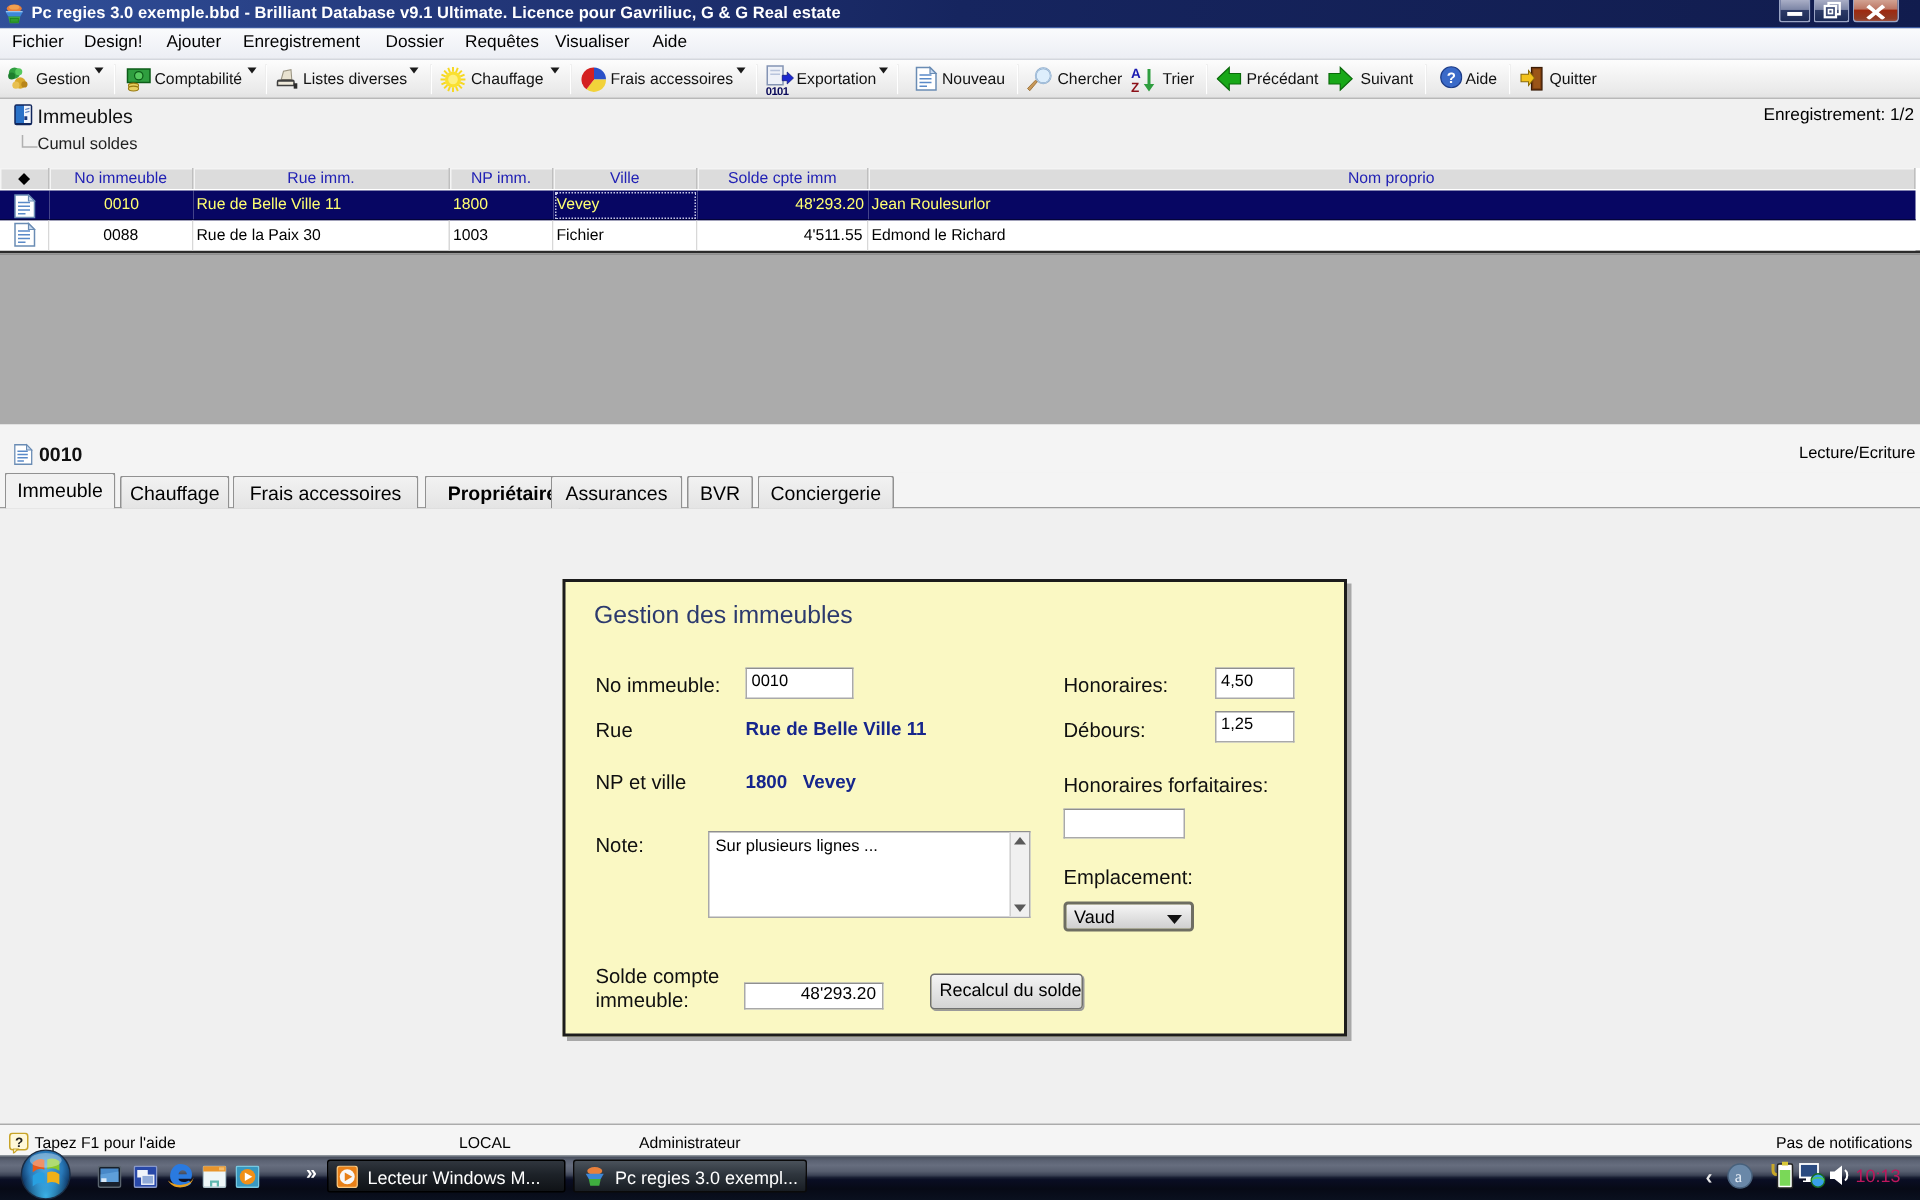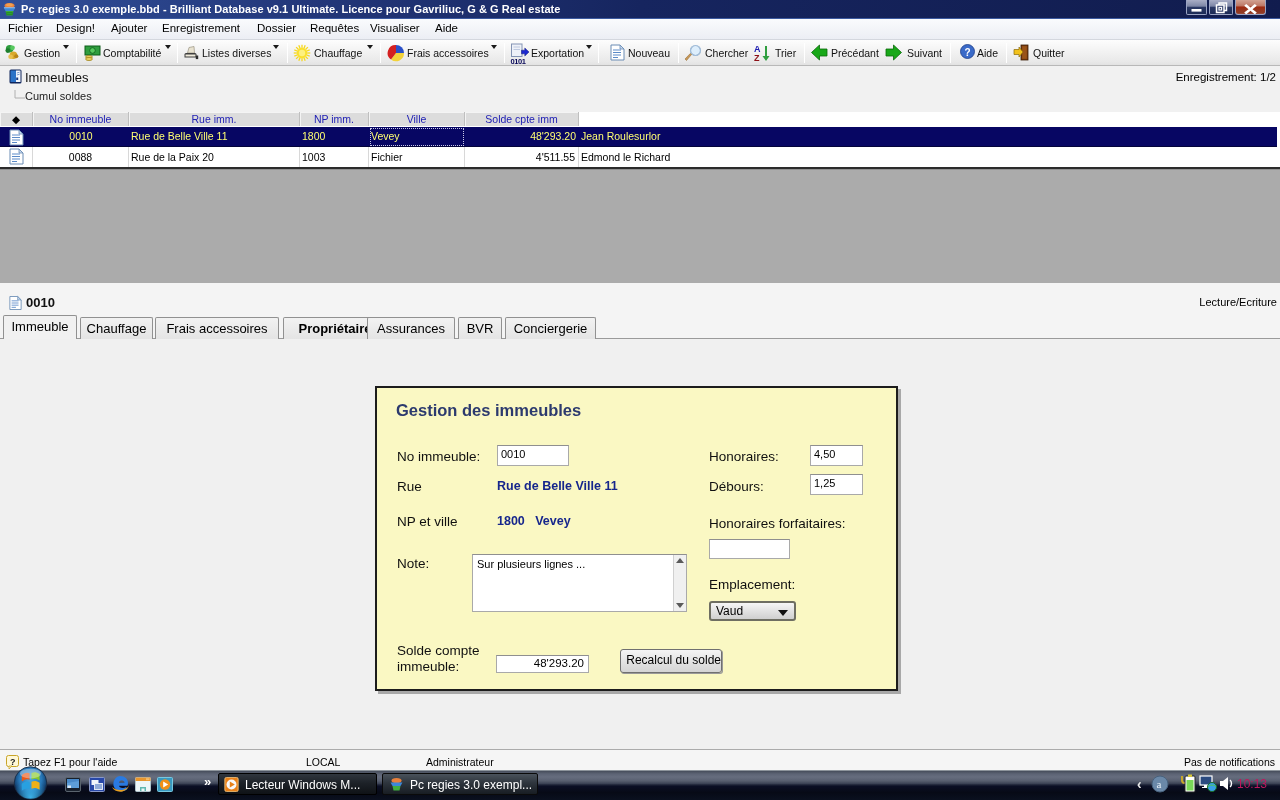--- a/index.html
+++ b/index.html
@@ -277,20 +277,21 @@
   <div id="enreg">Enregistrement: 1/2</div>
 </div>
 
 <div class="abs" id="grid">
   <div class="ghead" style="left:0;width:33px"><span style="color:#000">◆</span></div>
   <div class="ghead" style="left:33px;width:96px">No immeuble</div>
   <div class="ghead" style="left:129px;width:171px">Rue imm.</div>
   <div class="ghead" style="left:300px;width:69px">NP imm.</div>
   <div class="ghead" style="left:369px;width:96px">Ville</div>
   <div class="ghead" style="left:465px;width:114px">Solde cpte imm</div>
+  <div class="ghead" style="left:579px;width:698px">Nom proprio</div>
 
   <div class="grow1" style="left:0;width:33px;text-align:center">
     <svg style="margin-top:2px" width="15" height="17" viewBox="0 0 15 17">
       <path d="M1 1 L10 1 L14 5 L14 16 L1 16 Z" fill="#fff" stroke="#6a8cb4" stroke-width="1"></path>
       <path d="M10 1 L10 5 L14 5 Z" fill="#c8daf0" stroke="#6a8cb4" stroke-width="0.8"></path>
       <line x1="3" y1="6" x2="11" y2="6" stroke="#5a8ac8" stroke-width="1"></line>
       <line x1="3" y1="8.5" x2="11" y2="8.5" stroke="#5a8ac8" stroke-width="1"></line>
       <line x1="3" y1="11" x2="11" y2="11" stroke="#5a8ac8" stroke-width="1"></line>
       <line x1="3" y1="13.5" x2="8" y2="13.5" stroke="#5a8ac8" stroke-width="1"></line>
     </svg>
@@ -306,21 +307,21 @@
     <svg style="margin-top:1px" width="15" height="17" viewBox="0 0 15 17">
       <path d="M1 1 L10 1 L14 5 L14 16 L1 16 Z" fill="#fff" stroke="#6a8cb4" stroke-width="1"></path>
       <path d="M10 1 L10 5 L14 5 Z" fill="#c8daf0" stroke="#6a8cb4" stroke-width="0.8"></path>
       <line x1="3" y1="6" x2="11" y2="6" stroke="#5a8ac8" stroke-width="1"></line>
       <line x1="3" y1="8.5" x2="11" y2="8.5" stroke="#5a8ac8" stroke-width="1"></line>
       <line x1="3" y1="11" x2="11" y2="11" stroke="#5a8ac8" stroke-width="1"></line>
       <line x1="3" y1="13.5" x2="8" y2="13.5" stroke="#5a8ac8" stroke-width="1"></line>
     </svg>
   </div>
   <div class="grow2" style="left:33px;width:96px;text-align:center">0088</div>
-  <div class="grow2" style="left:129px;width:171px;padding-left:2px">Rue de la Paix 20</div>
+  <div class="grow2" style="left:129px;width:171px;padding-left:2px">Rue de la Paix 30</div>
   <div class="grow2" style="left:300px;width:69px;padding-left:2px">1003</div>
   <div class="grow2" style="left:369px;width:96px;padding-left:2px">Fichier</div>
   <div class="grow2" style="left:465px;width:114px;text-align:right;padding-right:3px">4'511.55</div>
   <div class="grow2" style="left:579px;width:698px;padding-left:2px;border-right:none">Edmond le Richard</div>
 </div>
 
 <div class="abs" id="grayarea"></div>
 
 <div class="abs" id="recheader">
   <svg class="abs" style="left:9px;top:12px" width="13" height="16" viewBox="0 0 15 17">
@@ -340,21 +341,21 @@
   <div class="tab" style="left:80px;width:73px">Chauffage</div>
   <div class="tab" style="left:155px;width:124px">Frais accessoires</div>
   <div class="tab" style="left:283px;width:104px;font-weight:bold">Propriétaire</div>
   <div class="tab" style="left:367px;width:88px">Assurances</div>
   <div class="tab" style="left:458px;width:44px">BVR</div>
   <div class="tab" style="left:505px;width:91px">Conciergerie</div>
 </div>
 
 <div class="abs" id="content">
   <div id="form">
-    <div class="flabel" style="left:19px;top:13px;font-size:16.5px;font-weight:bold;color:#2c3a6e">Gestion des immeubles</div>
+    <div class="flabel" style="left:19px;top:13px;font-size:16.5px;font-weight:normal;color:#2c3a6e">Gestion des immeubles</div>
 
     <div class="flabel" style="left:20px;top:61px">No immeuble:</div>
     <div class="finput" style="left:120px;top:57px;width:72px;height:21px">0010</div>
 
     <div class="flabel" style="left:332px;top:61px">Honoraires:</div>
     <div class="finput" style="left:433px;top:57px;width:53px;height:21px">4,50</div>
 
     <div class="flabel" style="left:20px;top:91px">Rue</div>
     <div class="fvalue" style="left:120px;top:91px">Rue de Belle Ville 11</div>
 

